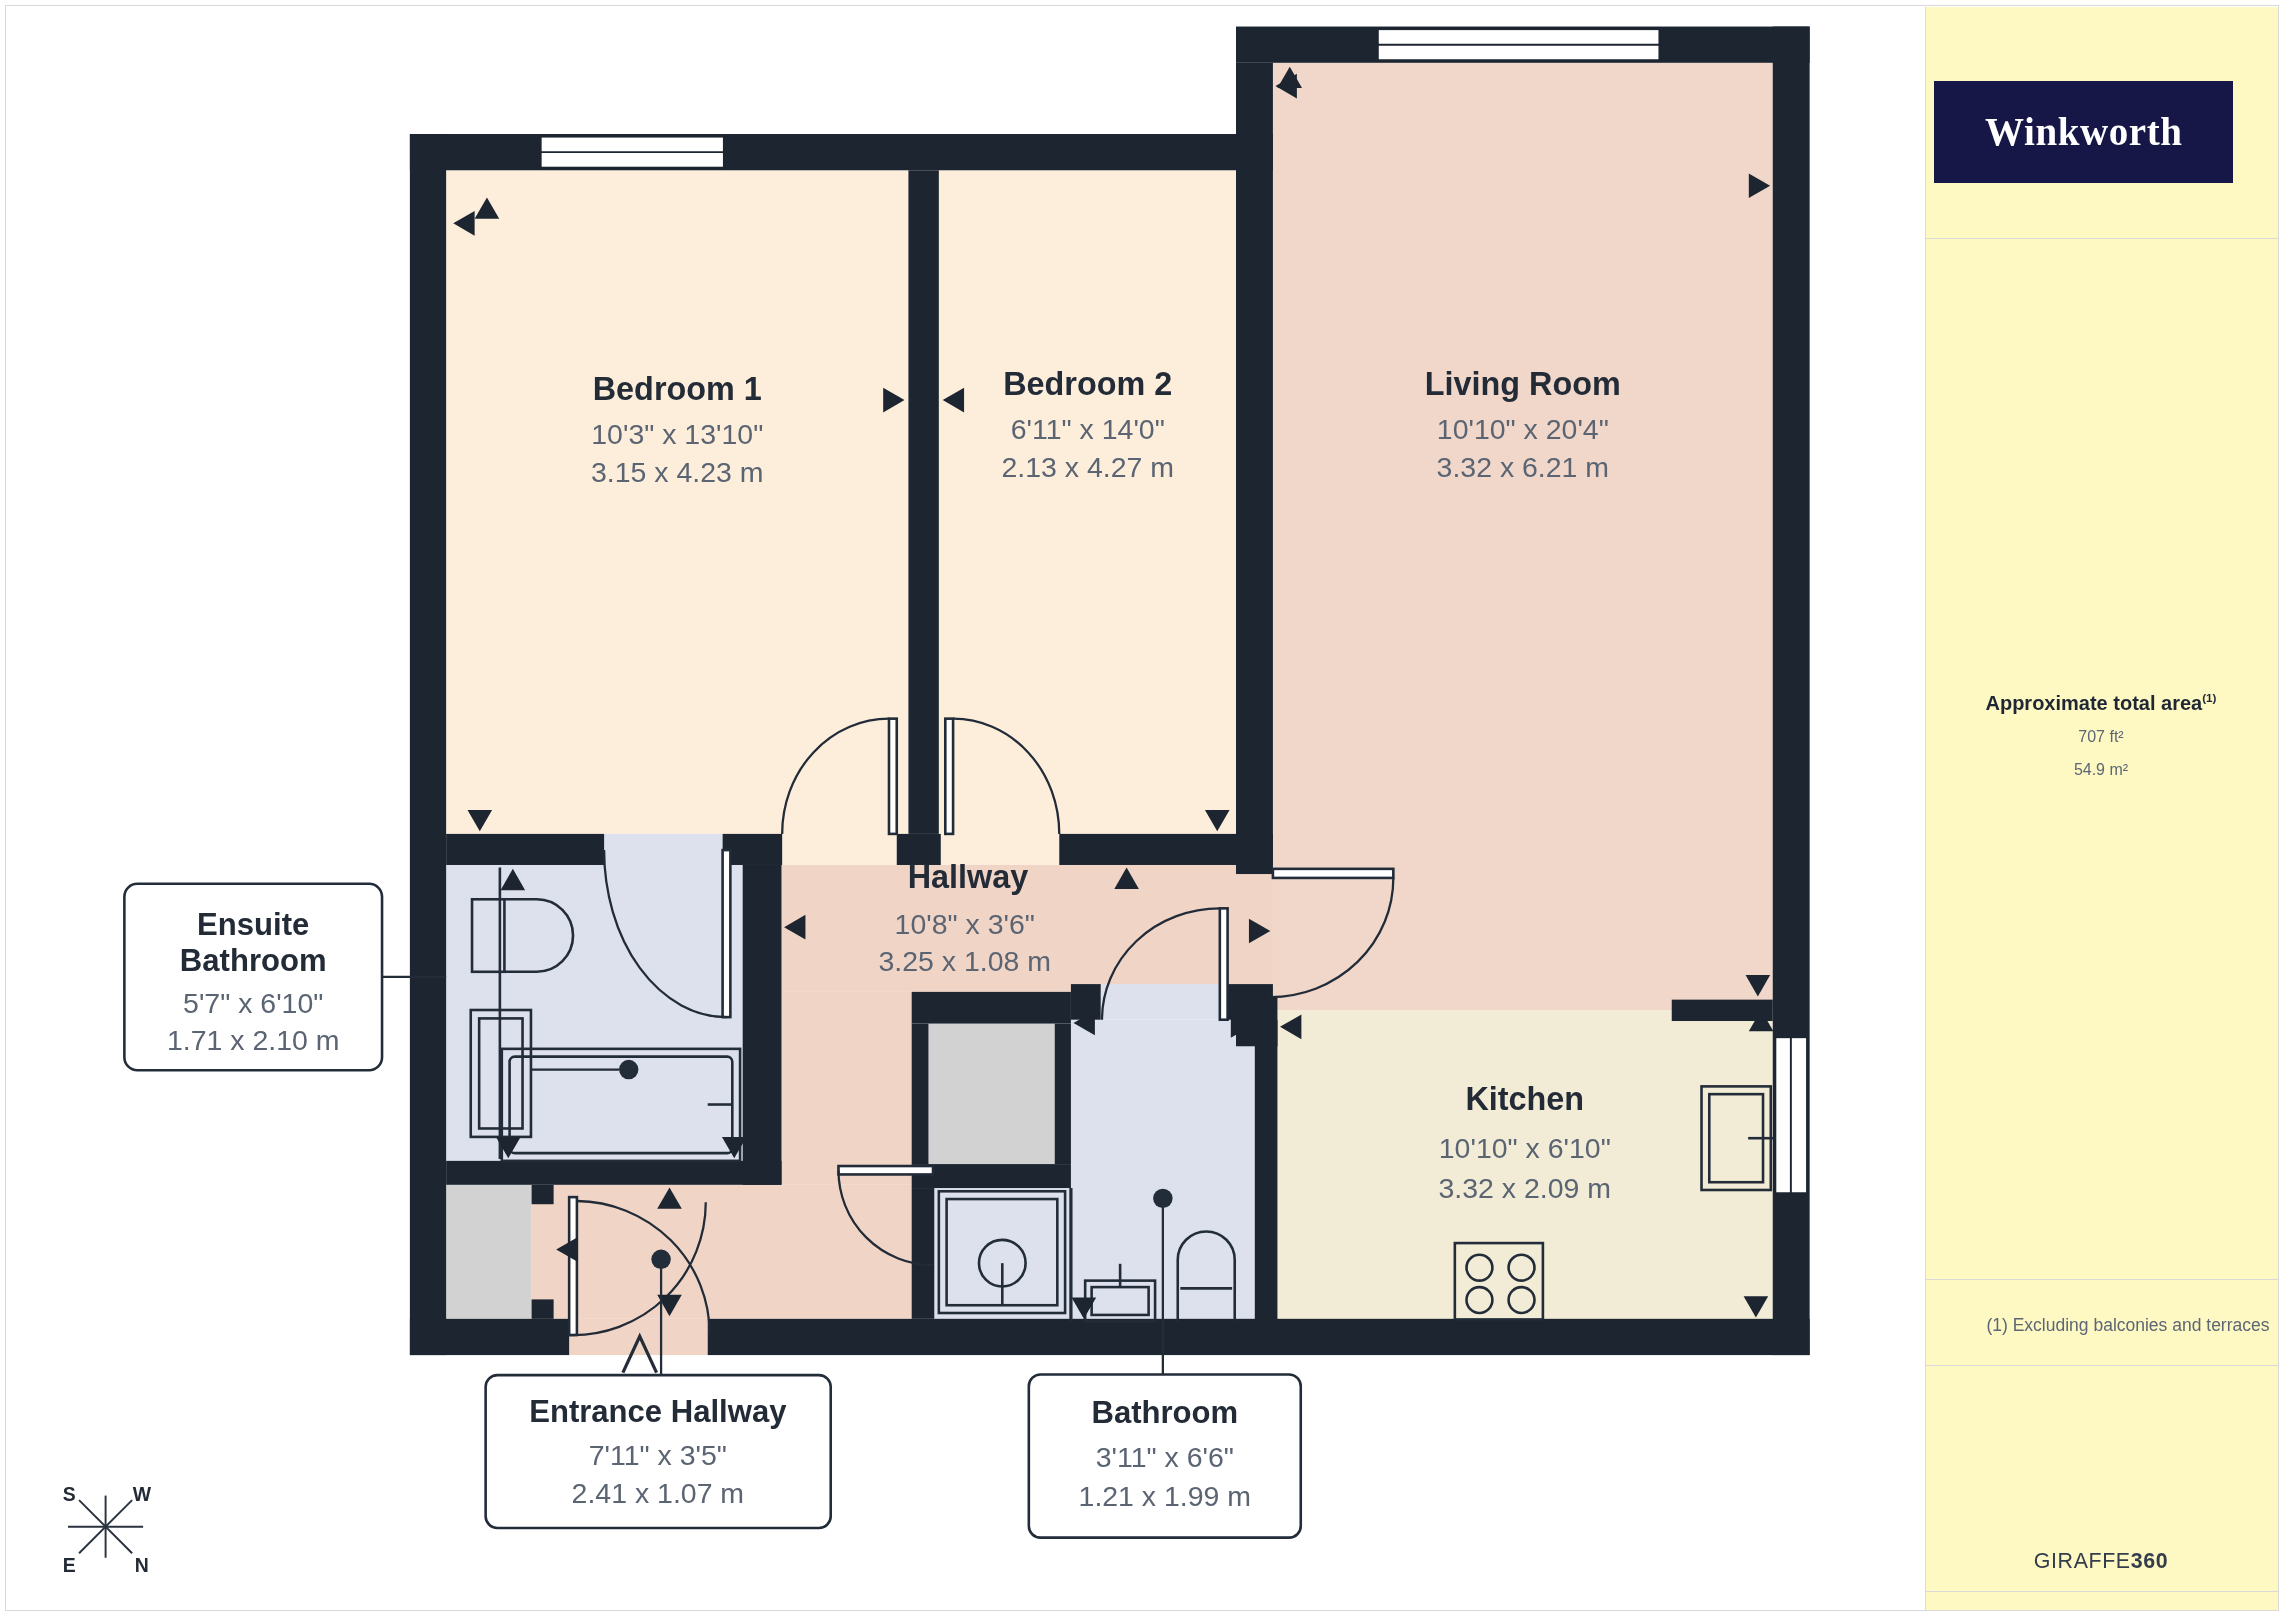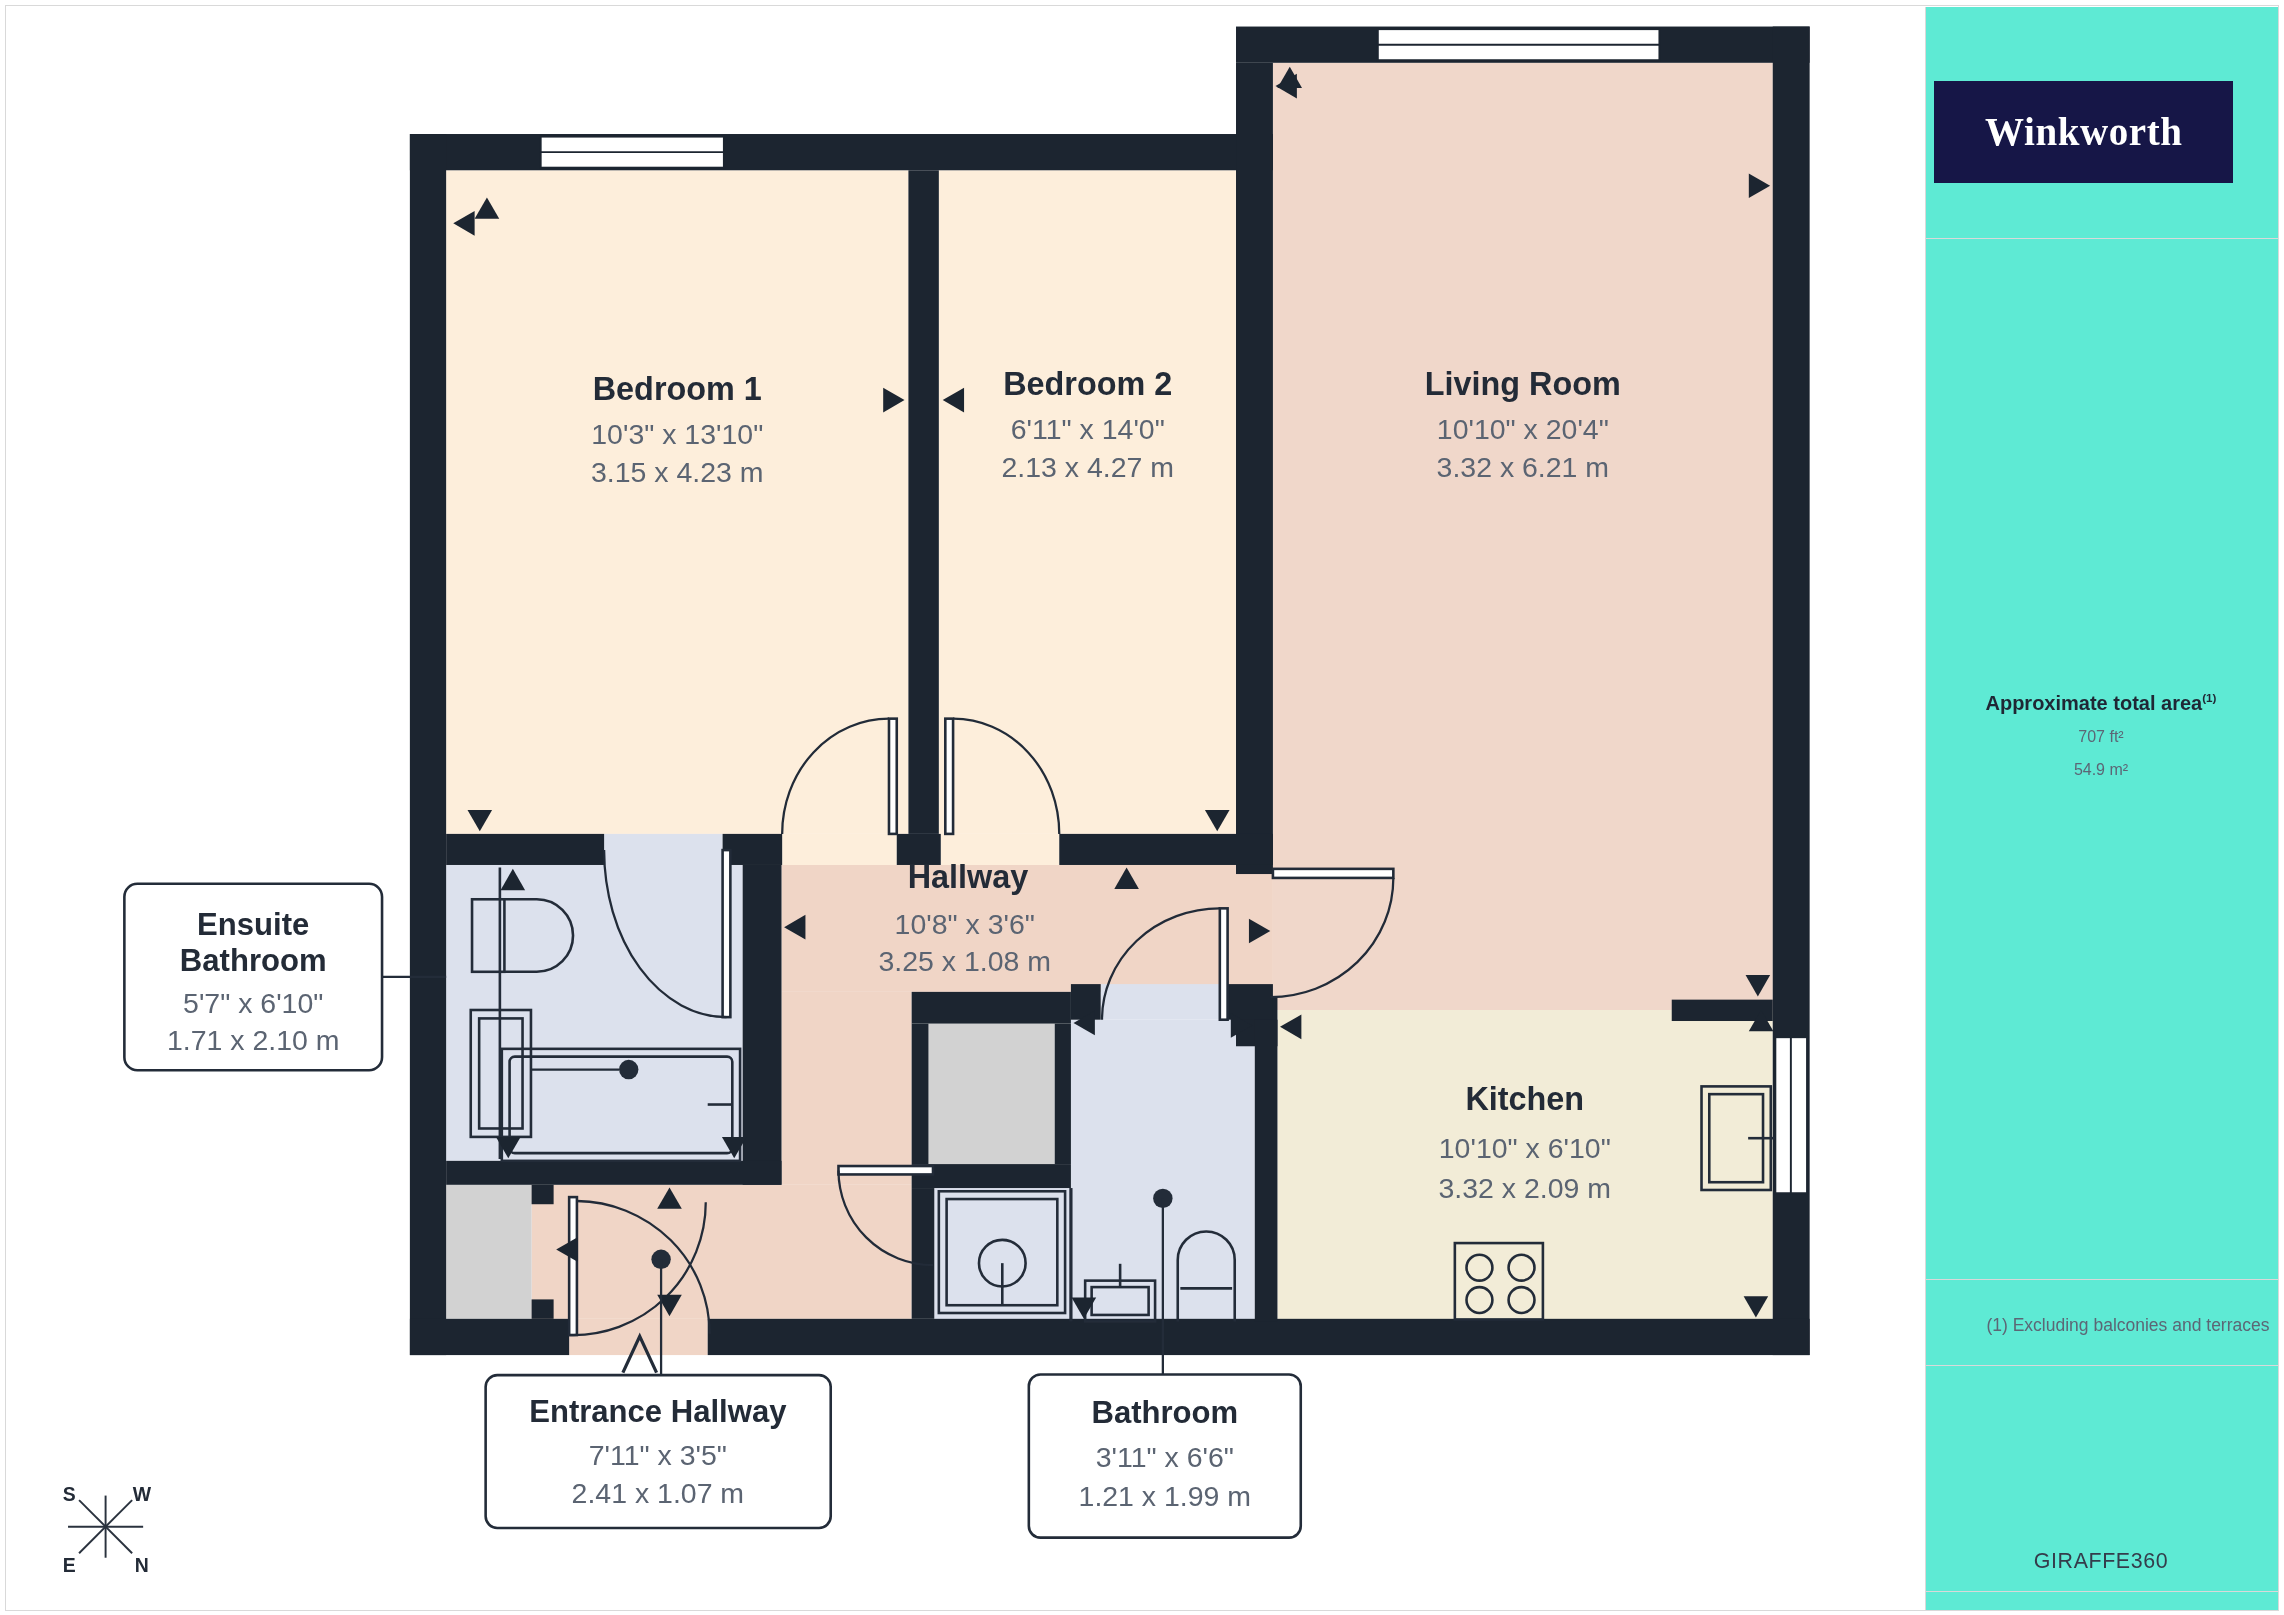--- a/index.html
+++ b/index.html
@@ -3,36 +3,36 @@
 <meta charset="utf-8">
 <style>
   html,body{margin:0;padding:0;background:#ffffff;}
   .page{position:relative;width:2284px;height:1616px;background:#ffffff;overflow:hidden;
         font-family:"Liberation Sans",sans-serif;}
   .page-border{position:absolute;left:5.2px;top:5.2px;right:5.2px;bottom:5.2px;
                border:1.3px solid #d9d9d9;pointer-events:none;}
   svg{position:absolute;left:0;top:0;}
   
   .sidebar{position:absolute;left:1925px;top:6.5px;width:353px;height:1603px;
-           border-left:1.3px solid #d9d9d9;background:#5eead4;}
+           border-left:1.3px solid #d9d9d9;background:#fef9c3;}
   .sb-sep{position:absolute;left:0;width:100%;height:1.3px;background:#d9d9d9;}
   .logo{position:absolute;left:8.4px;top:74px;width:299px;height:102px;
         display:flex;align-items:center;justify-content:center;}
   .logo span{color:#ffffff;font-family:"Liberation Serif",serif;font-size:39px;font-weight:700;letter-spacing:0.6px;}
   .area-block{position:absolute;left:6.5px;top:684px;width:337px;text-align:center;}
   .area-title{font-size:20px;font-weight:700;color:#1f2734;}
   .area-title sup{font-size:11.7px;font-weight:700;}
   .area-val{font-size:16px;color:#5c6675;margin-top:14.2px;}
   .footnote{position:absolute;left:6.5px;top:1308px;width:337px;text-align:right;
             font-size:17.5px;color:#5c6675;}
   .disclaimer{position:absolute;left:15.5px;top:1391px;width:319px;text-align:center;
               font-size:17.5px;line-height:24.6px;color:#5c6675;}
   .credit{position:absolute;left:6.5px;top:1542px;width:337px;text-align:center;
           font-size:21.4px;color:#343d4b;letter-spacing:0.6px;}
-  .credit .b{font-weight:400;}
+  .credit .b{font-weight:700;}
 </style>
 </head>
 <body>
 
 <div class="page">
 
 <svg width="1923" height="1616" viewBox="0 0 2970 2496" font-family="Liberation Sans, sans-serif">
   <defs>
     <path id="arr" d="M0,0 L19,33 L-19,33 Z"></path>
   </defs>

